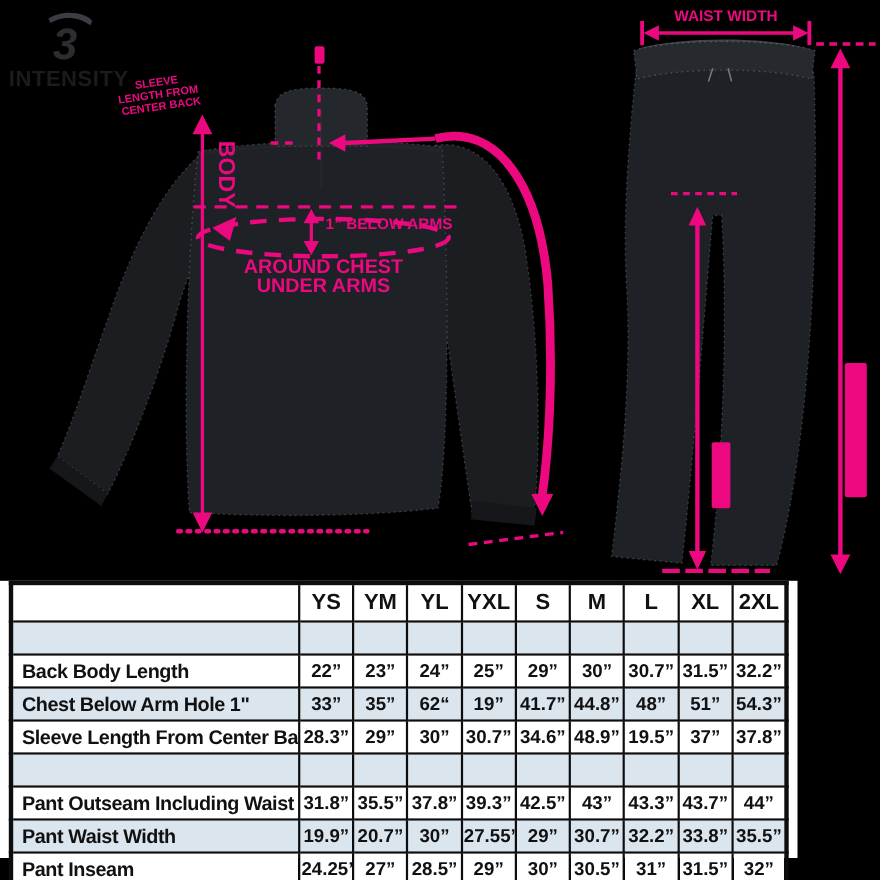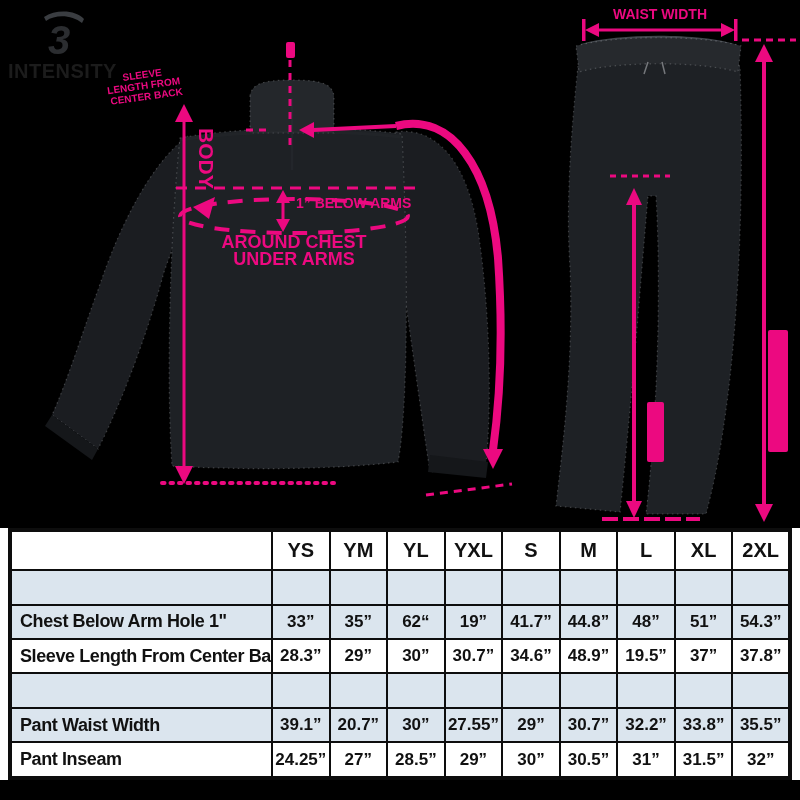--- a/index.html
+++ b/index.html
@@ -1,21 +1,21 @@
 <!DOCTYPE html>
 <html style="--pink: #ec0980; --rowalt: #dbe5ee; --background: #000000; --garment: #1e2125;"><head>
 <meta charset="utf-8">
 <style>
   html,body{margin:0;padding:0;background:#000;}
   .stage{position:relative;width:800px;height:800px;background:#000;overflow:hidden;
          font-family:"Liberation Sans",sans-serif;}
   .diagram{position:absolute;top:0;left:0;}
   .pink-txt{fill:var(--pink,#ec0980);font-weight:bold;font-family:"Liberation Sans",sans-serif;}
   
-  .table-wrap{position:absolute;top:528px;left:0;width:800px;height:252px;background:#fff;
+  .table-wrap{position:absolute;top:528px;left:0;width:725px;height:252px;background:#fff;
               box-sizing:border-box;padding:0 8px;}
   table.size-chart{width:100%;height:100%;border-collapse:collapse;table-layout:fixed;
                    border:4px solid #0d0d0d;}
   table.size-chart td{border:2px solid #0d0d0d;color:#111;font-weight:bold;
                       white-space:nowrap;overflow:hidden;vertical-align:middle;}
   td.lbl{text-align:left;padding-left:8px;font-size:18px;letter-spacing:-0.4px;width:250px;}
   td.sz{text-align:center;font-size:17px;}
   tr.r-head td{font-size:20px;height:30px;}
   tr.alt td{background:var(--rowalt,#dbe5ee);}
   tr td{background:#ffffff;height:26px;}
@@ -133,20 +133,32 @@
         <td class="sz"></td>
             <td class="sz"></td>
         <td class="sz"></td>
             <td class="sz"></td>
         <td class="sz"></td>
             <td class="sz"></td>
         <td class="sz"></td>
             <td class="sz"></td>
         <td class="sz"></td>
       </tr>
+      <tr>
+        <td class="lbl">Back Body Length</td>
+        <td class="sz">22”</td>
+        <td class="sz">23”</td>
+        <td class="sz">24”</td>
+        <td class="sz">25”</td>
+        <td class="sz">29”</td>
+        <td class="sz">30”</td>
+        <td class="sz">30.7”</td>
+        <td class="sz">31.5”</td>
+        <td class="sz">32.2”</td>
+      </tr>
       <tr class="alt">
         <td class="lbl">Chest Below Arm Hole 1"</td>
         <td class="sz">33”</td>
         <td class="sz">35”</td>
         <td class="sz">62“</td>
         <td class="sz">19”</td>
         <td class="sz">41.7”</td>
         <td class="sz">44.8”</td>
         <td class="sz">48”</td>
         <td class="sz">51”</td>
@@ -169,23 +181,35 @@
         <td class="sz"></td>
             <td class="sz"></td>
         <td class="sz"></td>
             <td class="sz"></td>
         <td class="sz"></td>
             <td class="sz"></td>
         <td class="sz"></td>
             <td class="sz"></td>
         <td class="sz"></td>
       </tr>
+      <tr>
+        <td class="lbl">Pant Outseam Including Waist</td>
+        <td class="sz">31.8”</td>
+        <td class="sz">35.5”</td>
+        <td class="sz">37.8”</td>
+        <td class="sz">39.3”</td>
+        <td class="sz">42.5”</td>
+        <td class="sz">43”</td>
+        <td class="sz">43.3”</td>
+        <td class="sz">43.7”</td>
+        <td class="sz">44”</td>
+      </tr>
       <tr class="alt">
         <td class="lbl">Pant Waist Width</td>
-        <td class="sz">39.1”</td>
+        <td class="sz">19.9”</td>
         <td class="sz">20.7”</td>
         <td class="sz">30”</td>
         <td class="sz">27.55”</td>
         <td class="sz">29”</td>
         <td class="sz">30.7”</td>
         <td class="sz">32.2”</td>
         <td class="sz">33.8”</td>
         <td class="sz">35.5”</td>
       </tr>
       <tr>

